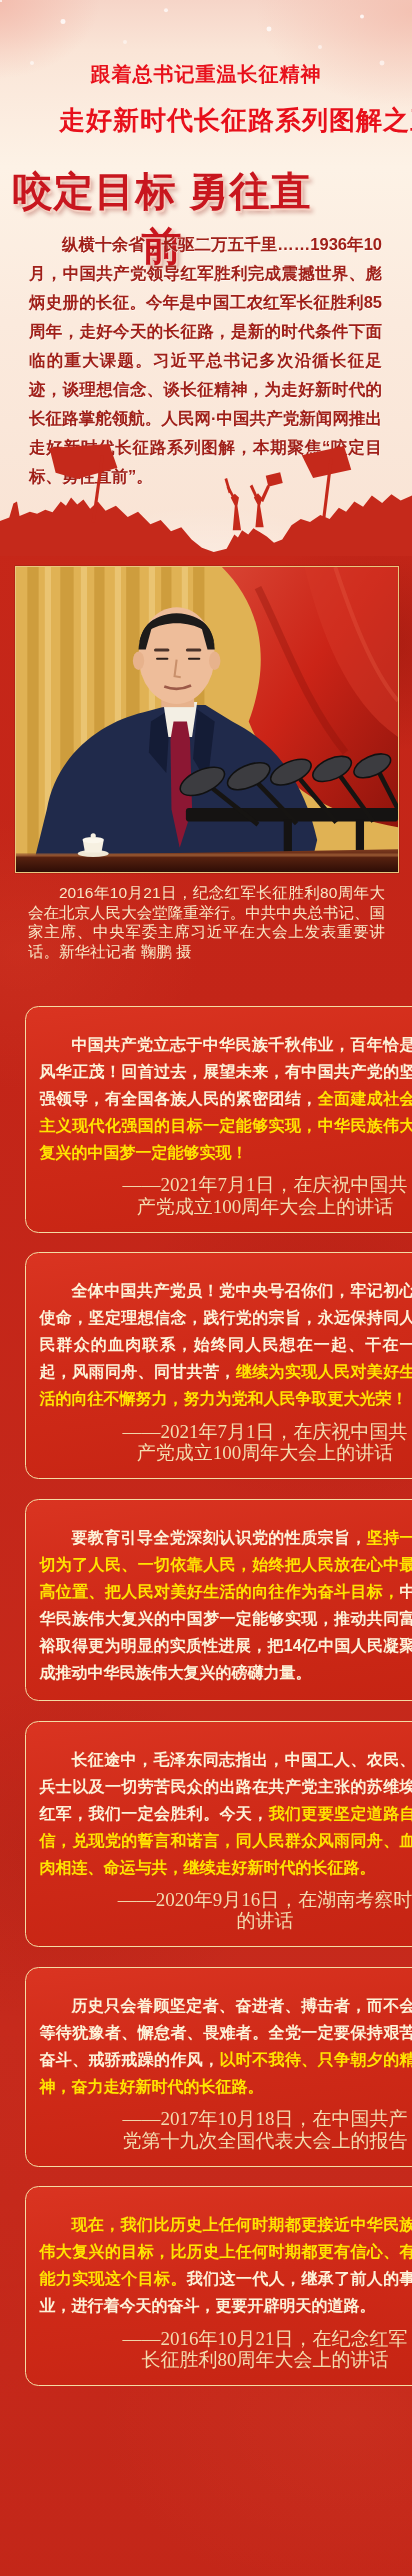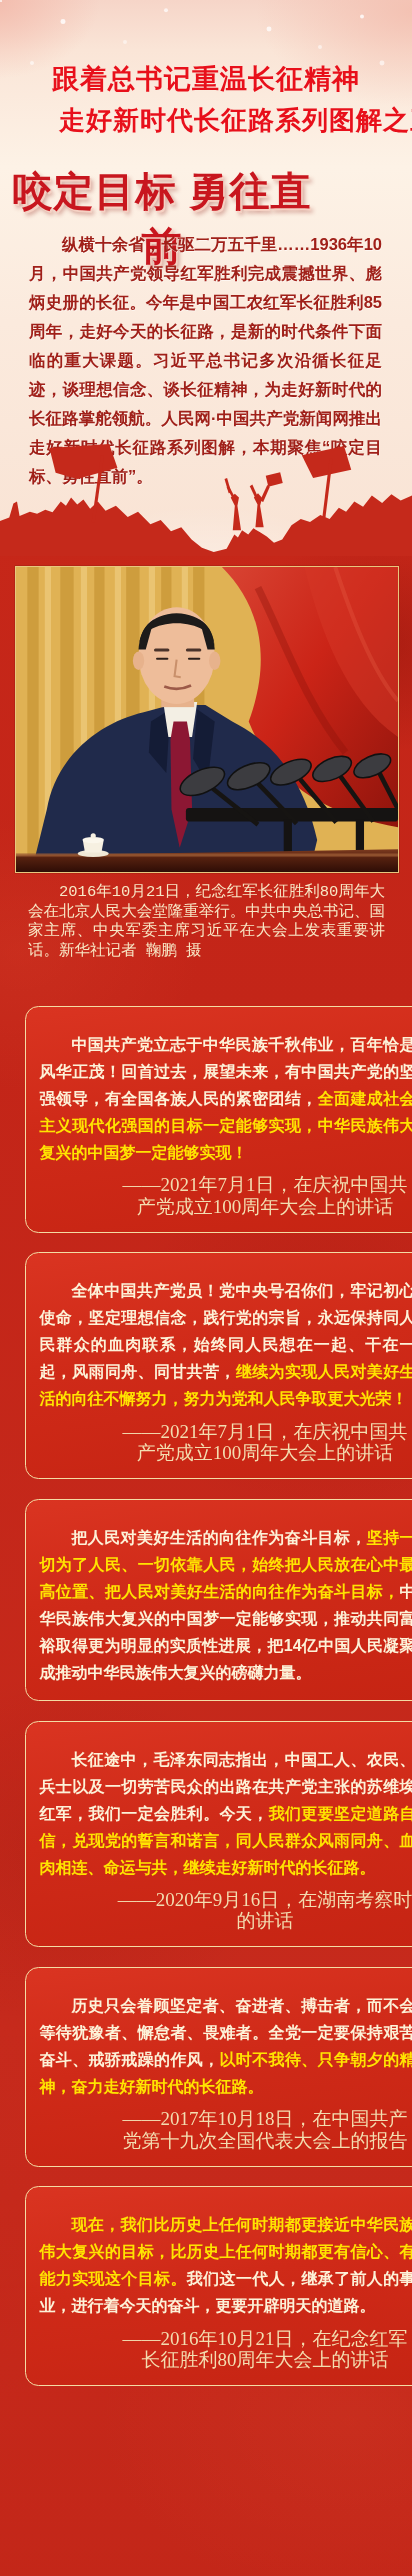--- a/index.html
+++ b/index.html
@@ -25,38 +25,38 @@
       radial-gradient(ellipse 258px 155px at 50% 112%, rgba(255,255,255,.65), transparent 75%),
       linear-gradient(180deg,#f6d5c8 0%,#fae5d7 9%,#fdf2e6 30%,#fbeadd 58%,#f9e3d4 100%);}
   .hero-dots{position:absolute;left:0;top:0;width:2.1px;height:2.1px;border-radius:50%;
     background:rgba(255,255,255,.9);
     box-shadow:62px 20.6px 0 1.5px rgba(255,255,255,.8),165px 9.3px 0 1px rgba(255,255,255,.7),
       268px 28px 0 1.5px rgba(255,255,255,.75),361px 15.5px 0 1px rgba(255,255,255,.8),
       31px 62px 0 1px rgba(255,255,255,.6),381px 62px 0 1.5px rgba(255,255,255,.6),
       124px 41px 0 1px rgba(255,255,255,.5),319px 46px 0 1px rgba(255,255,255,.55);}
   .series-title{position:absolute;left:0;width:412px;text-align:center;
     color:#e8101b;font-weight:bold;letter-spacing:1px;}
-  .series-title.l1{top:61px;font-size:27px;}
+  .series-title.l1{top:61px;font-size:20px;}
   .series-title.l2{top:103px;font-size:26px;padding-left:42px;}
   .main-title{position:absolute;left:0;top:164px;width:324px;text-align:center;
     color:#c8161e;font-weight:bold;font-size:40px;letter-spacing:1px;
     text-shadow:1.5px 1.5px 0 rgba(246,210,196,.95), 3.1px 3.6px 4.1px rgba(150,40,30,.40);}
   .intro{position:absolute;left:29px;top:230px;width:353px;
     color:#a02019;font-weight:bold;font-size:16.5px;line-height:29px;
     text-align:justify;text-indent:2em;margin:0;
     text-shadow:0.5px 1px 0.5px rgba(255,255,255,.55);}
   .silhouette{position:absolute;left:0;top:444px;width:412px;height:112px;display:block;}
 
   
   .photo-frame{position:absolute;left:15px;top:566px;width:382px;height:305px;
     border:1.5px solid #e8c77e;box-shadow:0 0 0 0.5px rgba(120,20,8,.4);}
   .photo-frame svg{display:block;width:382px;height:305px;}
 
   .photo-caption{position:absolute;left:28px;top:883px;width:357px;margin:0;
-    font-family:Liberation Mono, monospace;color:#f8e7c5;font-size:15.5px;line-height:19.6px;
+    font-family:Liberation Sans, sans-serif;color:#f8e7c5;font-size:15.5px;line-height:19.6px;
     text-indent:2em;text-align:justify;}
 
   
   .cards{position:absolute;left:25px;top:1006px;width:363px;}
   .quote-card{box-sizing:border-box;width:405px;margin:0 0 19.6px 0;
     border:1px solid #f4dca4;border-radius:13.4px;
     background:linear-gradient(172deg,#da3421 0%,#cf2a18 45%,#c62413 100%);
     padding:24px 13.4px 14.4px 13.4px;}
   .quote-text{margin:0;font-size:16px;line-height:27px;font-weight:bold;
     color:#fdf2d8;text-align:justify;text-indent:2em;}
@@ -204,21 +204,21 @@
     <p class="quote-text"><span>中国共产党立志于中华民族千秋伟业，百年恰是风华正茂！回首过去，展望未来，有中国共产党的坚强领导，有全国各族人民的紧密团结，</span><span class="em">全面建成社会主义现代化强国的目标一定能够实现，中华民族伟大复兴的中国梦一定能够实现！</span></p>
     <p class="quote-source">——2021年7月1日，在庆祝中国共产党成立100周年大会上的讲话</p>
   </section>
 
   <section class="quote-card">
     <p class="quote-text"><span>全体中国共产党员！党中央号召你们，牢记初心使命，坚定理想信念，践行党的宗旨，永远保持同人民群众的血肉联系，始终同人民想在一起、干在一起，风雨同舟、同甘共苦，</span><span class="em">继续为实现人民对美好生活的向往不懈努力，努力为党和人民争取更大光荣！</span></p>
     <p class="quote-source">——2021年7月1日，在庆祝中国共产党成立100周年大会上的讲话</p>
   </section>
 
   <section class="quote-card">
-    <p class="quote-text"><span>把人民对美好生活的向往作为奋斗目标，</span><span class="em">坚持一切为了人民、一切依靠人民，始终把人民放在心中最高位置、把人民对美好生活的向往作为奋斗目标，</span><span>中华民族伟大复兴的中国梦一定能够实现，推动共同富裕取得更为明显的实质性进展，把14亿中国人民凝聚成推动中华民族伟大复兴的磅礴力量。</span></p>
+    <p class="quote-text"><span>要教育引导全党深刻认识党的性质宗旨，</span><span class="em">坚持一切为了人民、一切依靠人民，始终把人民放在心中最高位置、把人民对美好生活的向往作为奋斗目标，</span><span>中华民族伟大复兴的中国梦一定能够实现，推动共同富裕取得更为明显的实质性进展，把14亿中国人民凝聚成推动中华民族伟大复兴的磅礴力量。</span></p>
   </section>
 
   <section class="quote-card">
     <p class="quote-text"><span>长征途中，毛泽东同志指出，中国工人、农民、兵士以及一切劳苦民众的出路在共产党主张的苏维埃红军，我们一定会胜利。今天，</span><span class="em">我们更要坚定道路自信，兑现党的誓言和诺言，同人民群众风雨同舟、血肉相连、命运与共，继续走好新时代的长征路。</span></p>
     <p class="quote-source">——2020年9月16日，在湖南考察时的讲话</p>
   </section>
 
   <section class="quote-card">
     <p class="quote-text"><span>历史只会眷顾坚定者、奋进者、搏击者，而不会等待犹豫者、懈怠者、畏难者。全党一定要保持艰苦奋斗、戒骄戒躁的作风，</span><span class="em">以时不我待、只争朝夕的精神，奋力走好新时代的长征路。</span></p>
     <p class="quote-source">——2017年10月18日，在中国共产党第十九次全国代表大会上的报告</p>

